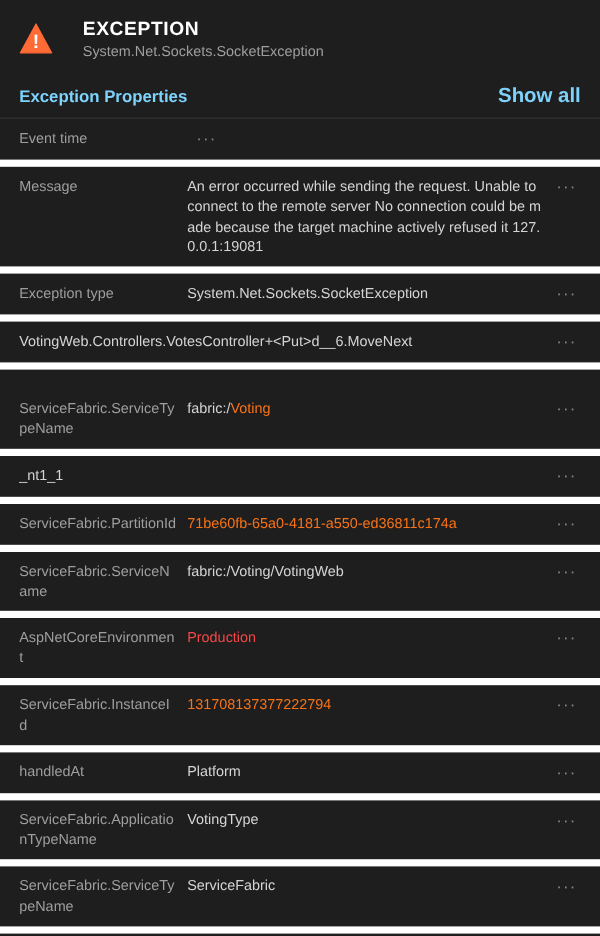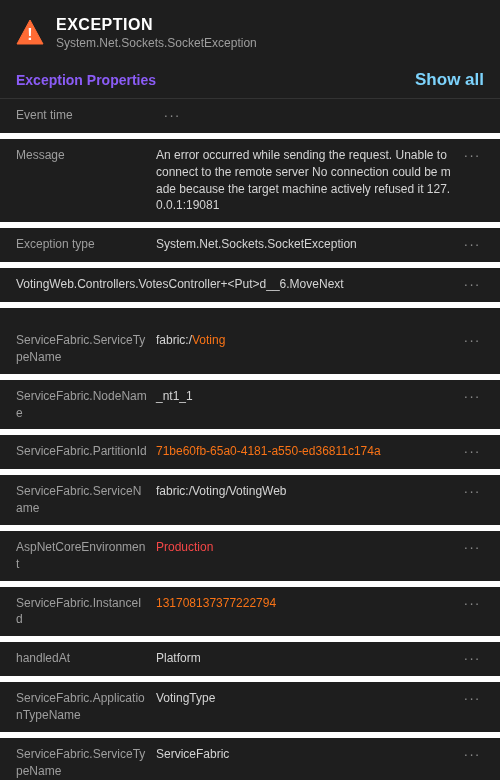--- a/index.html
+++ b/index.html
@@ -22,20 +22,21 @@
     .warning-icon {
       width: 28px;
       height: 28px;
       flex-shrink: 0;
       margin-top: 2px;
     }
 
     .header-text {
       display: flex;
       flex-direction: column;
+      margin-left: 13px;
     }
 
     .exception-title {
       font-size: 16px;
       font-weight: 700;
       color: #ffffff;
       letter-spacing: 0.5px;
     }
 
     .exception-subtitle {
@@ -52,21 +53,21 @@
       display: flex;
       justify-content: space-between;
       align-items: center;
       padding: 8px 16px;
       border-bottom: 1px solid #333;
     }
 
     .section-title {
       font-size: 14px;
       font-weight: 600;
-      color: #8b5cf6;
+      color: #7dd3fc;
     }
 
     .show-all-link {
       color: #7dd3fc;
       cursor: pointer;
       font-size: 17px;
       text-decoration: none;
       font-weight: bold;
     }
 
@@ -168,21 +169,20 @@
 
 <div class="section custom-data-section">
 
   <div class="property-row">
     <div class="property-key">ServiceFabric.ServiceTypeName</div>
     <div class="property-value">fabric:/<span class="blue-link">Voting</span></div>
     <div class="more-btn">···</div>
   </div>
 
   <div class="property-row">
-    <div class="property-key">ServiceFabric.NodeName</div>
     <div class="property-value">_nt1_1</div>
     <div class="more-btn">···</div>
   </div>
 
   <div class="property-row">
     <div class="property-key">ServiceFabric.PartitionId</div>
     <div class="property-value"><span class="blue-link">71be60fb-65a0-4181-a550-ed36811c174a</span></div>
     <div class="more-btn">···</div>
   </div>
 

